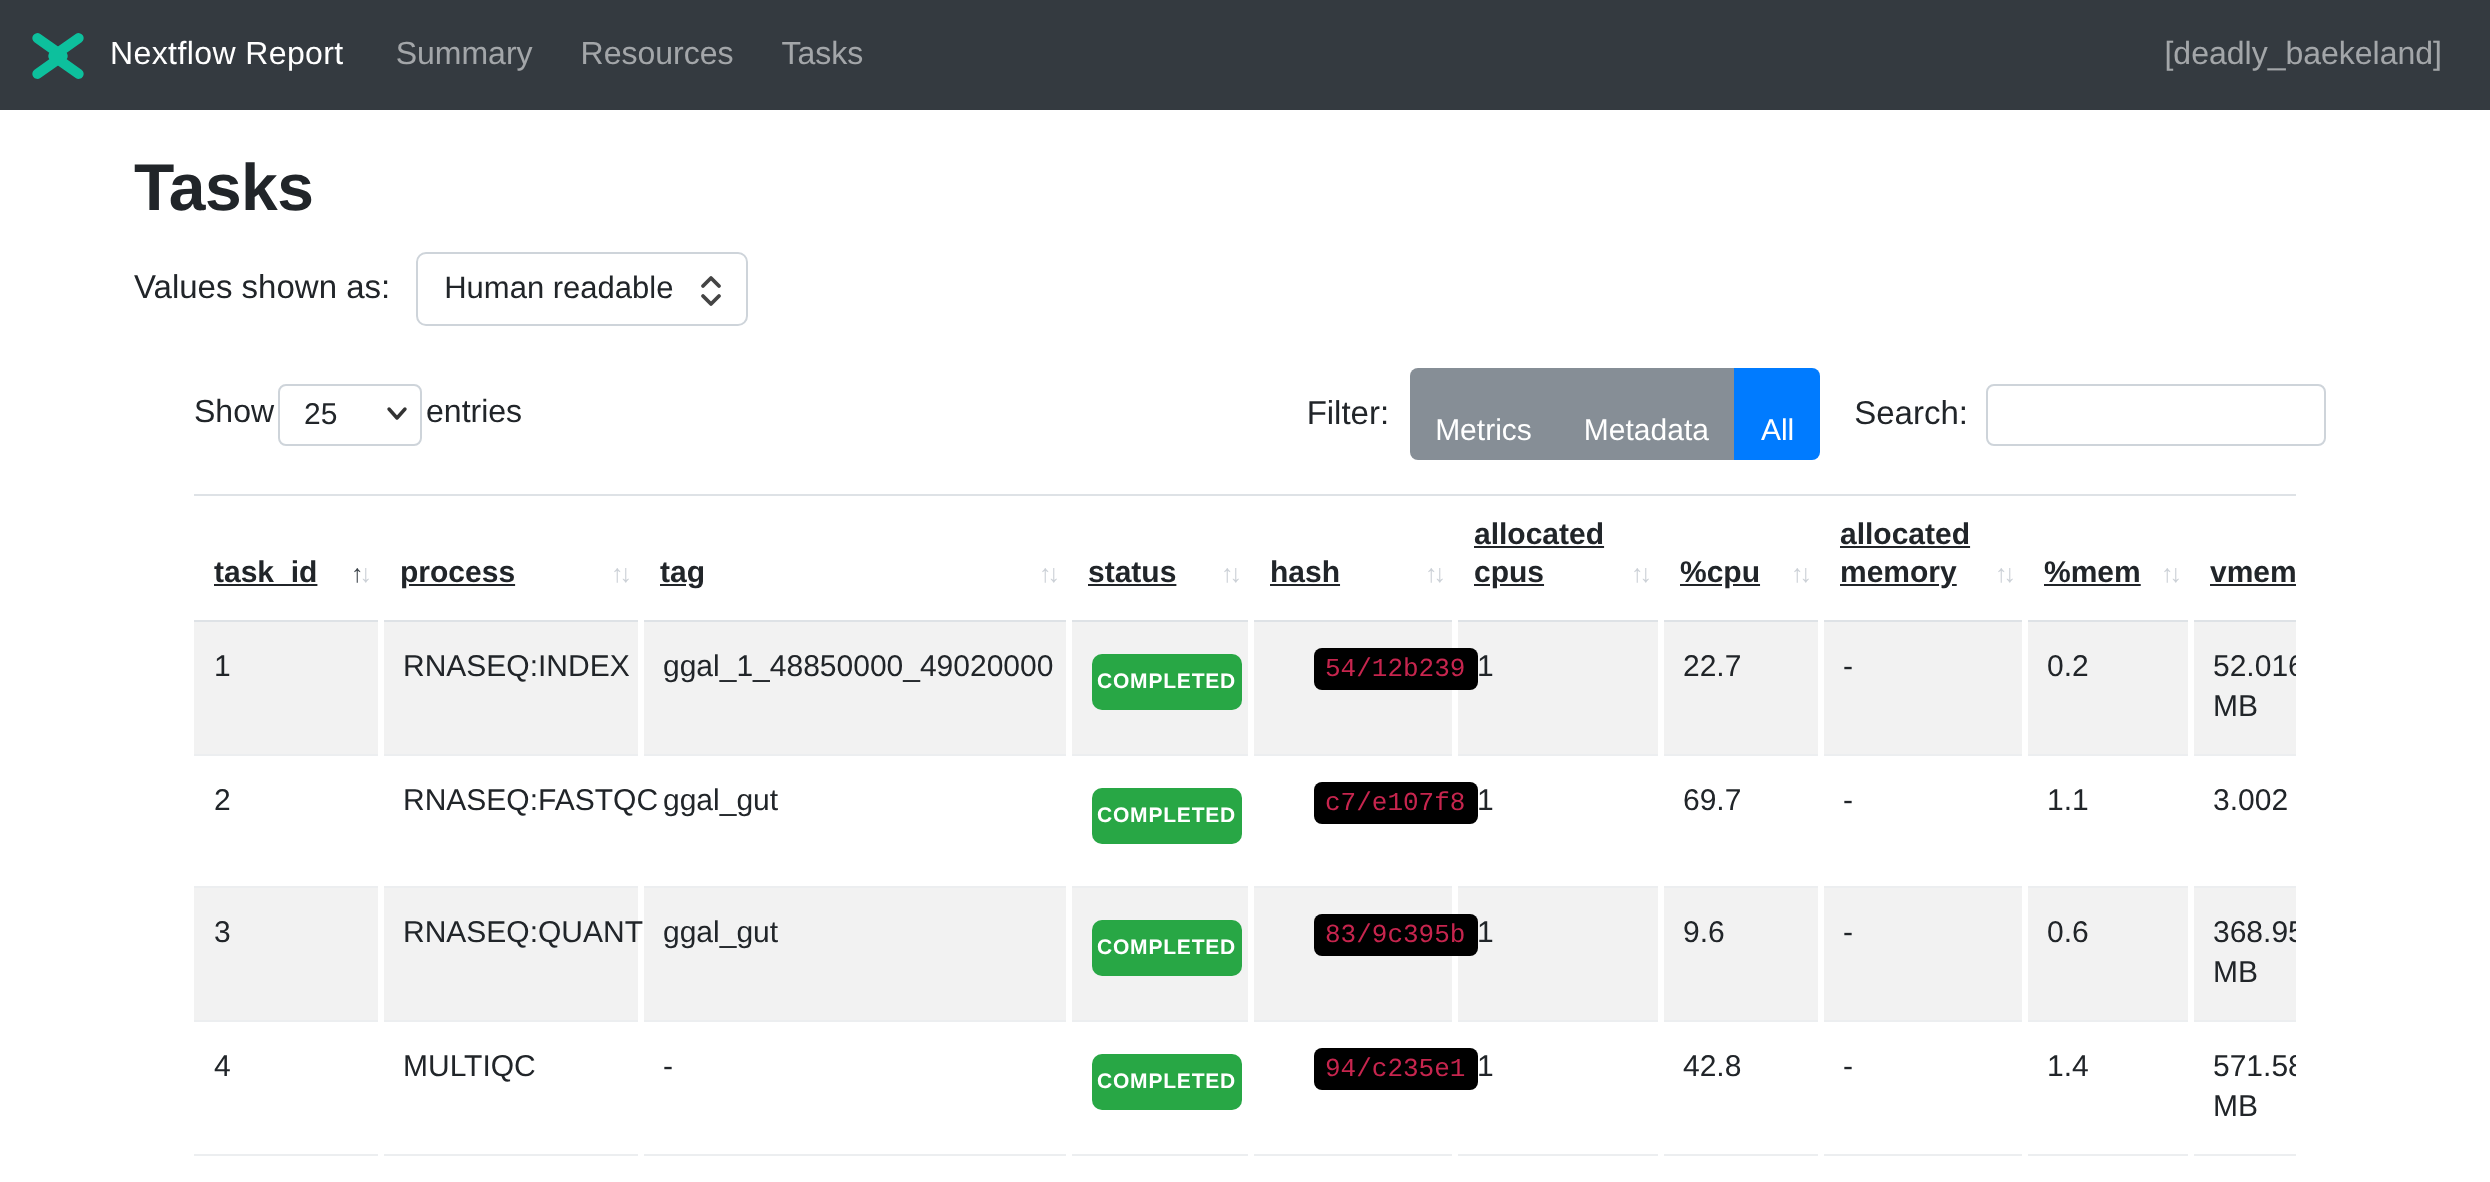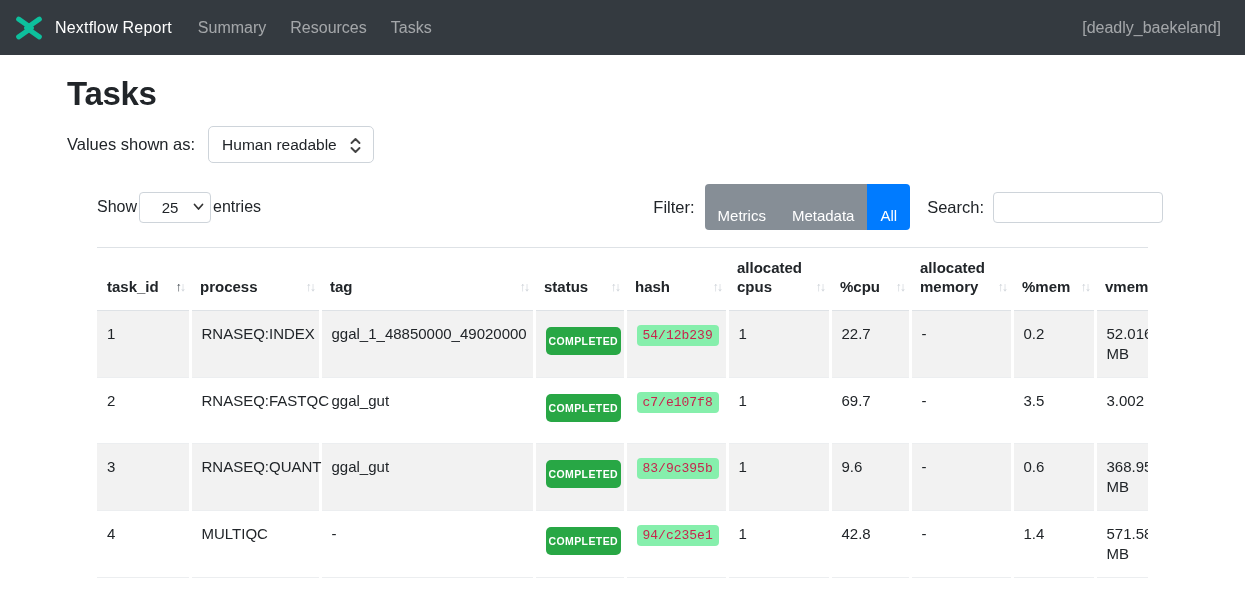--- a/index.html
+++ b/index.html
@@ -28,21 +28,21 @@
   .values-select{padding:8px 36px 8px 13px;font-size:15.5px;height:37px;box-sizing:border-box;}
   .values-select .updown{position:absolute;right:10px;top:10px;}
   
   .dt-area{margin-left:30px;}
   .controls{display:flex;justify-content:space-between;align-items:center;margin-bottom:17px;}
   .length{display:flex;align-items:center;gap:2px;font-size:16px;}
   .sel-wrap{position:relative;display:inline-block;}
   select.entries{
     -webkit-appearance:none;appearance:none;border:1px solid #ced4da;border-radius:4px;
     height:31px;width:72px;padding:3px 22px 3px 12px;font-size:15px;background:#fff;
-    font-family:inherit;color:#212529;text-align:center;
+    font-family:inherit;color:#212529;
   }
   .sel-wrap .chev{position:absolute;right:7px;top:11px;pointer-events:none;}
   .controls-right{display:flex;align-items:center;font-size:16.5px;}
   .filter-label{margin-right:10px;}
   .btn-group{display:flex;border-radius:4px;overflow:hidden;}
   .btn{
     border:none;background:var(--secondary,#868e96);color:#fff;font-size:15px;
     padding:23px 13px;height:31px;font-family:inherit;cursor:pointer;
   }
   .btn.active{background:var(--primary,#007bff);}
@@ -62,37 +62,38 @@
   th:nth-child(6),td:nth-child(6){width:103px;}
   th:nth-child(7),td:nth-child(7){width:80px;}
   th:nth-child(8),td:nth-child(8){width:102px;}
   th:nth-child(9),td:nth-child(9){width:83px;}
   th:nth-child(10),td:nth-child(10){width:76px;}
   th{
     text-align:left;vertical-align:bottom;font-weight:700;font-size:15px;
     padding:10px 26px 14px 10px;height:62px;box-sizing:border-box;position:relative;
     border-top:1px solid #dee2e6;border-bottom:1px solid #dee2e6;cursor:pointer;
     line-height:19px;
+    text-decoration:underline;
   }
   .sort{position:absolute;right:6px;bottom:13px;font-size:12.5px;letter-spacing:-2px;}
   .arr{color:#ccd1d7;}
   .arr.on{color:#3c434a;}
   td{
     padding:13px 10px;height:66px;box-sizing:border-box;vertical-align:top;
     border-right:3px solid #fff;border-bottom:1px solid #eceef0;line-height:20px;
   }
   td:nth-child(10){white-space:pre-line;}
   tr.odd td{background:var(--stripe,#f2f2f2);}
   .badge{
     display:inline-block;background:var(--badge,#28a745);color:#fff;font-size:10.5px;
     font-weight:700;letter-spacing:.4px;padding:4px 3px;border-radius:5px;margin-top:3px;
   }
   code.hash{
     font-family:"Liberation Mono",monospace;font-size:13px;color:var(--hash,#c7254e);
-    background:#86efac;padding:3px 6px;border-radius:4px;
+    background:#000000;padding:3px 6px;border-radius:4px;margin-left:20px;
   }
 </style>
 </head>
 <body>
 
 <nav class="navbar">
   <div class="brand">
     <svg width="30" height="30" viewBox="0 0 32 32">
       <path d="M5 6.5 L18.5 16 L5 25.5" fill="none" stroke="#0dc09d" stroke-width="5.4" stroke-linecap="round" stroke-linejoin="round"></path>
       <path d="M27 6.5 L13.5 16 L27 25.5" fill="none" stroke="#0dc09d" stroke-width="5.4" stroke-linecap="round" stroke-linejoin="round"></path>
@@ -177,21 +178,21 @@
             </tr>
             <tr class="even">
               <td>2</td>
               <td>RNASEQ:FASTQC</td>
               <td>ggal_gut</td>
               <td><span class="badge">COMPLETED</span></td>
               <td><code class="hash">c7/e107f8</code></td>
               <td>1</td>
               <td>69.7</td>
               <td>-</td>
-              <td>3.5</td>
+              <td>1.1</td>
               <td>3.002</td>
             </tr>
             <tr class="odd">
               <td>3</td>
               <td>RNASEQ:QUANT</td>
               <td>ggal_gut</td>
               <td><span class="badge">COMPLETED</span></td>
               <td><code class="hash">83/9c395b</code></td>
               <td>1</td>
               <td>9.6</td>

